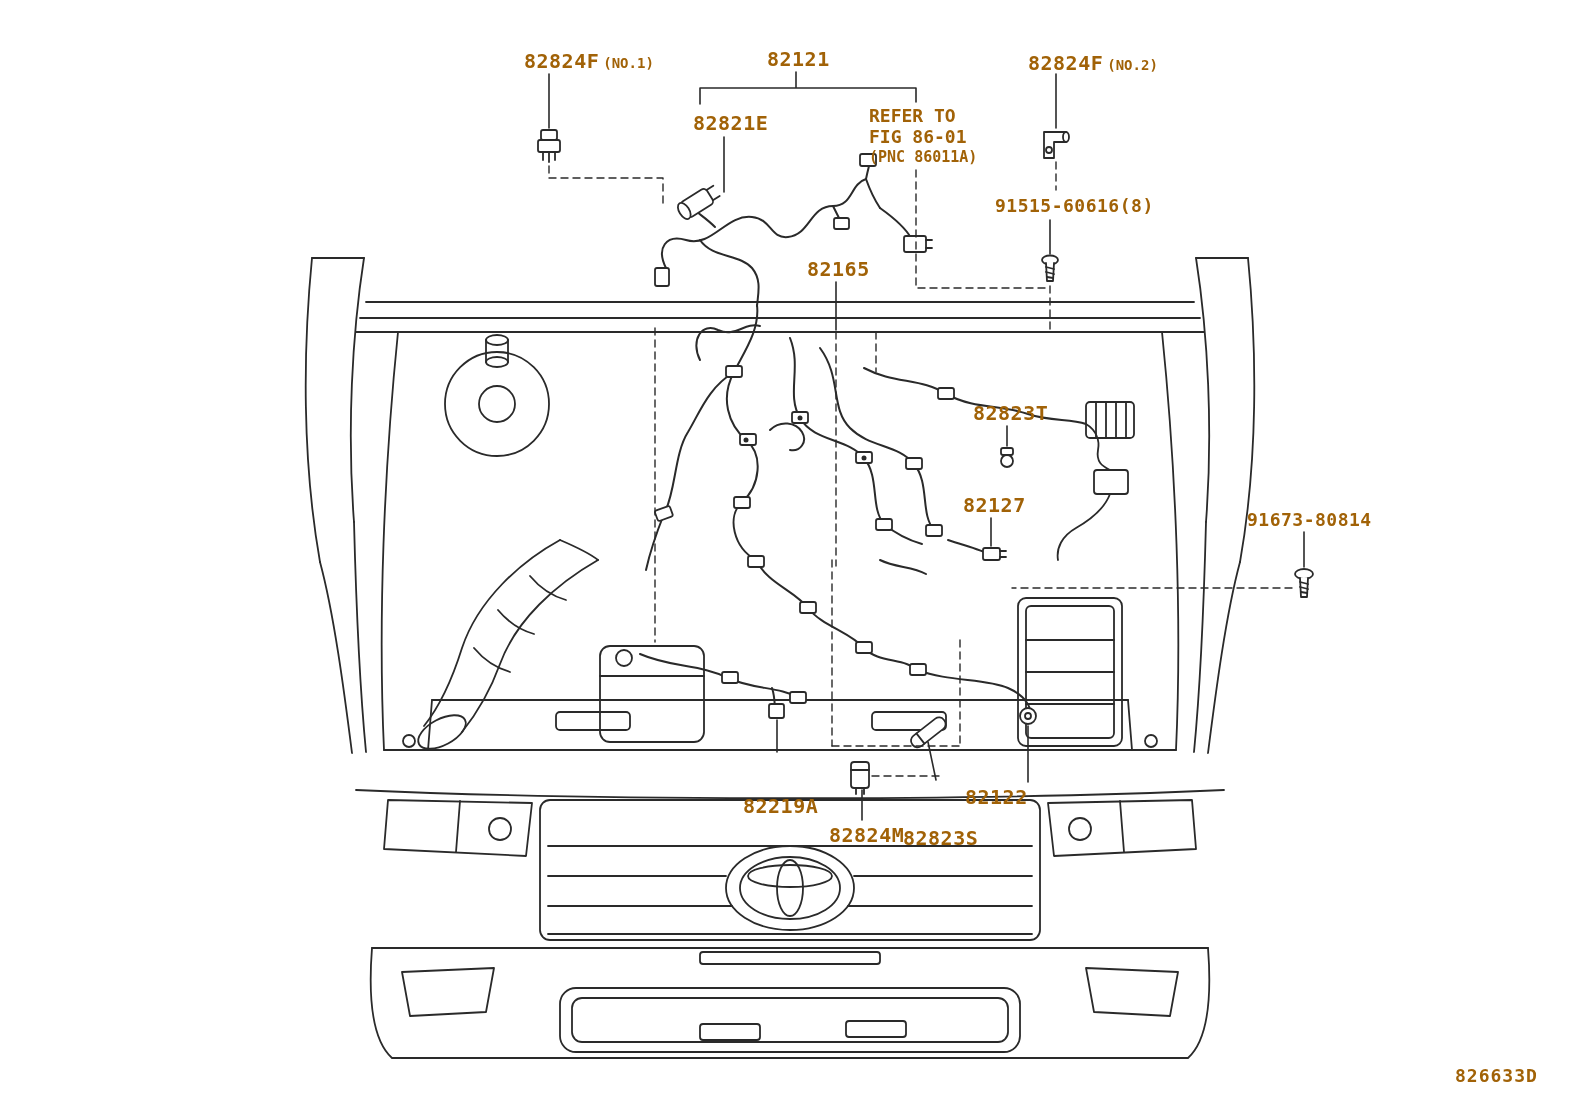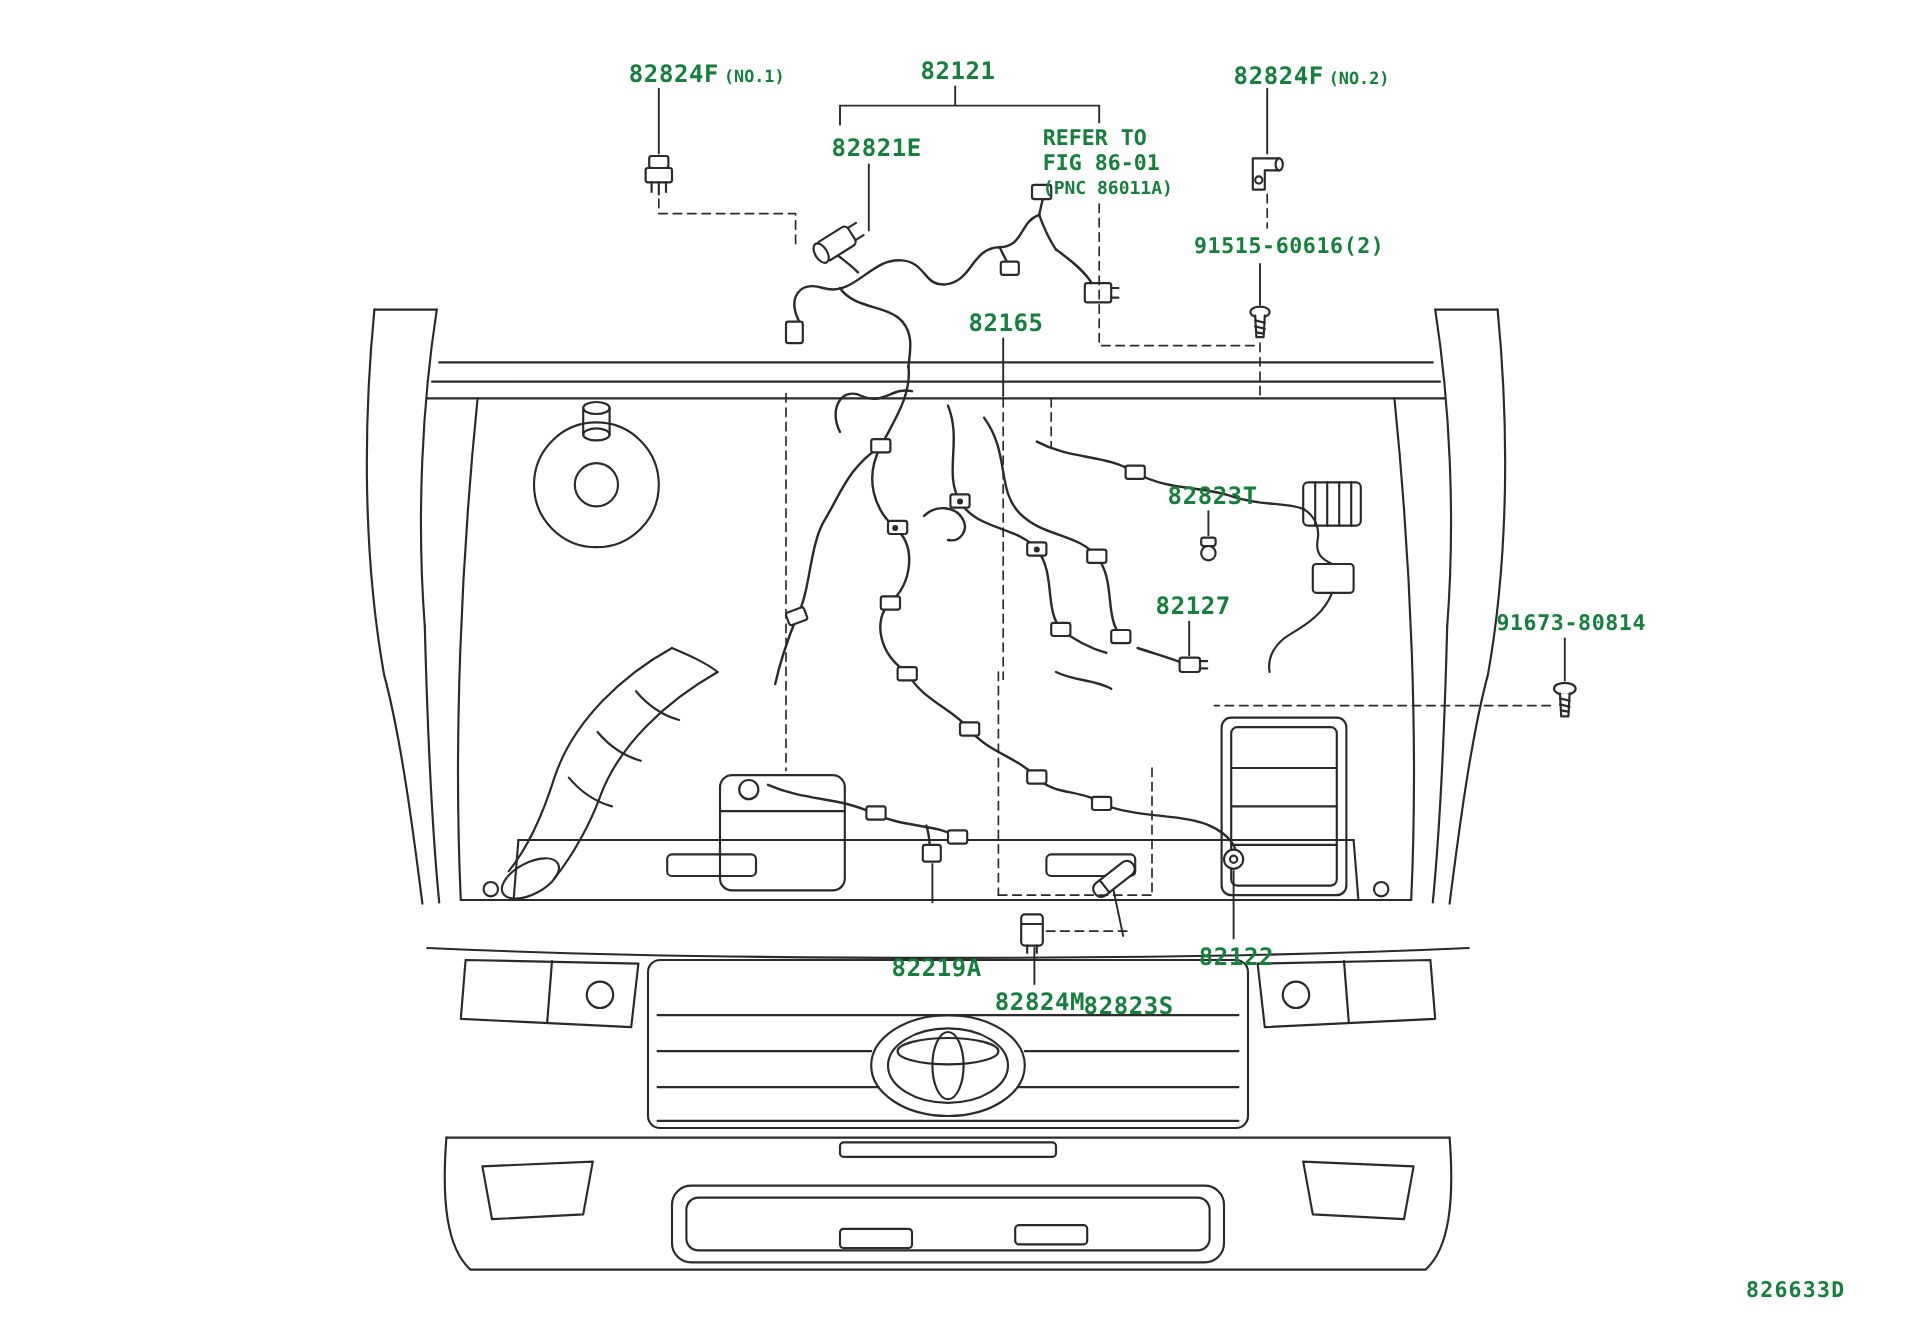--- a/index.html
+++ b/index.html
@@ -1,18 +1,18 @@
 <!DOCTYPE html>
 <html><head>
 <meta charset="utf-8">
 <style>
   html,body{margin:0;padding:0;background:#ffffff;}
   .canvas{
     position:relative;width:1592px;height:1099px;background:#ffffff;overflow:hidden;
-    font-family:"DejaVu Sans Mono","Liberation Mono",monospace;color:#15803d;
+    font-family:"DejaVu Sans Mono","Liberation Mono",monospace;color:#a16207;
   }
   svg.art{position:absolute;left:0;top:0;width:1592px;height:1099px;}
   .part-label{position:absolute;font-weight:700;font-size:20px;white-space:nowrap;letter-spacing:.5px;}
   .part-label .qual{font-size:14px;font-weight:700;margin-left:4px;letter-spacing:0;}
   .note{position:absolute;font-weight:700;font-size:18px;line-height:21px;white-space:nowrap;}
   .note .note-small{font-size:15px;text-align:right;}
   .code{position:absolute;font-weight:700;font-size:18px;letter-spacing:1px;text-align:right;}
 </style>
 </head>
 <body>
@@ -288,21 +288,21 @@
     <span>82821E</span>
   </div>
 
   <div class="note" style="left:869px;top:105px">
     <div>REFER TO</div>
     <div>FIG 86-01</div>
     <div class="note-small">(PNC 86011A)</div>
   </div>
 
   <div class="part-label" style="left:995px;top:195px;font-size:18px">
-    <span>91515-60616(2)</span>
+    <span>91515-60616(8)</span>
   </div>
 
   <div class="part-label" style="left:807px;top:257px">
     <span>82165</span>
   </div>
 
   <div class="part-label" style="left:973px;top:401px">
     <span>82823T</span>
   </div>
 
@@ -315,21 +315,21 @@
   </div>
 
   <div class="part-label" style="left:743px;top:794px">
     <span>82219A</span>
   </div>
 
   <div class="part-label" style="left:903px;top:826px">
     <span>82823S</span>
   </div>
 
-  <div class="part-label" style="left:999px;top:785px">
+  <div class="part-label" style="left:965px;top:785px">
     <span>82122</span>
   </div>
 
   <div class="part-label" style="left:829px;top:823px">
     <span>82824M</span>
   </div>
 
   <div class="code" style="left:1455px;top:1065px">826633D</div>
 
 </div>

